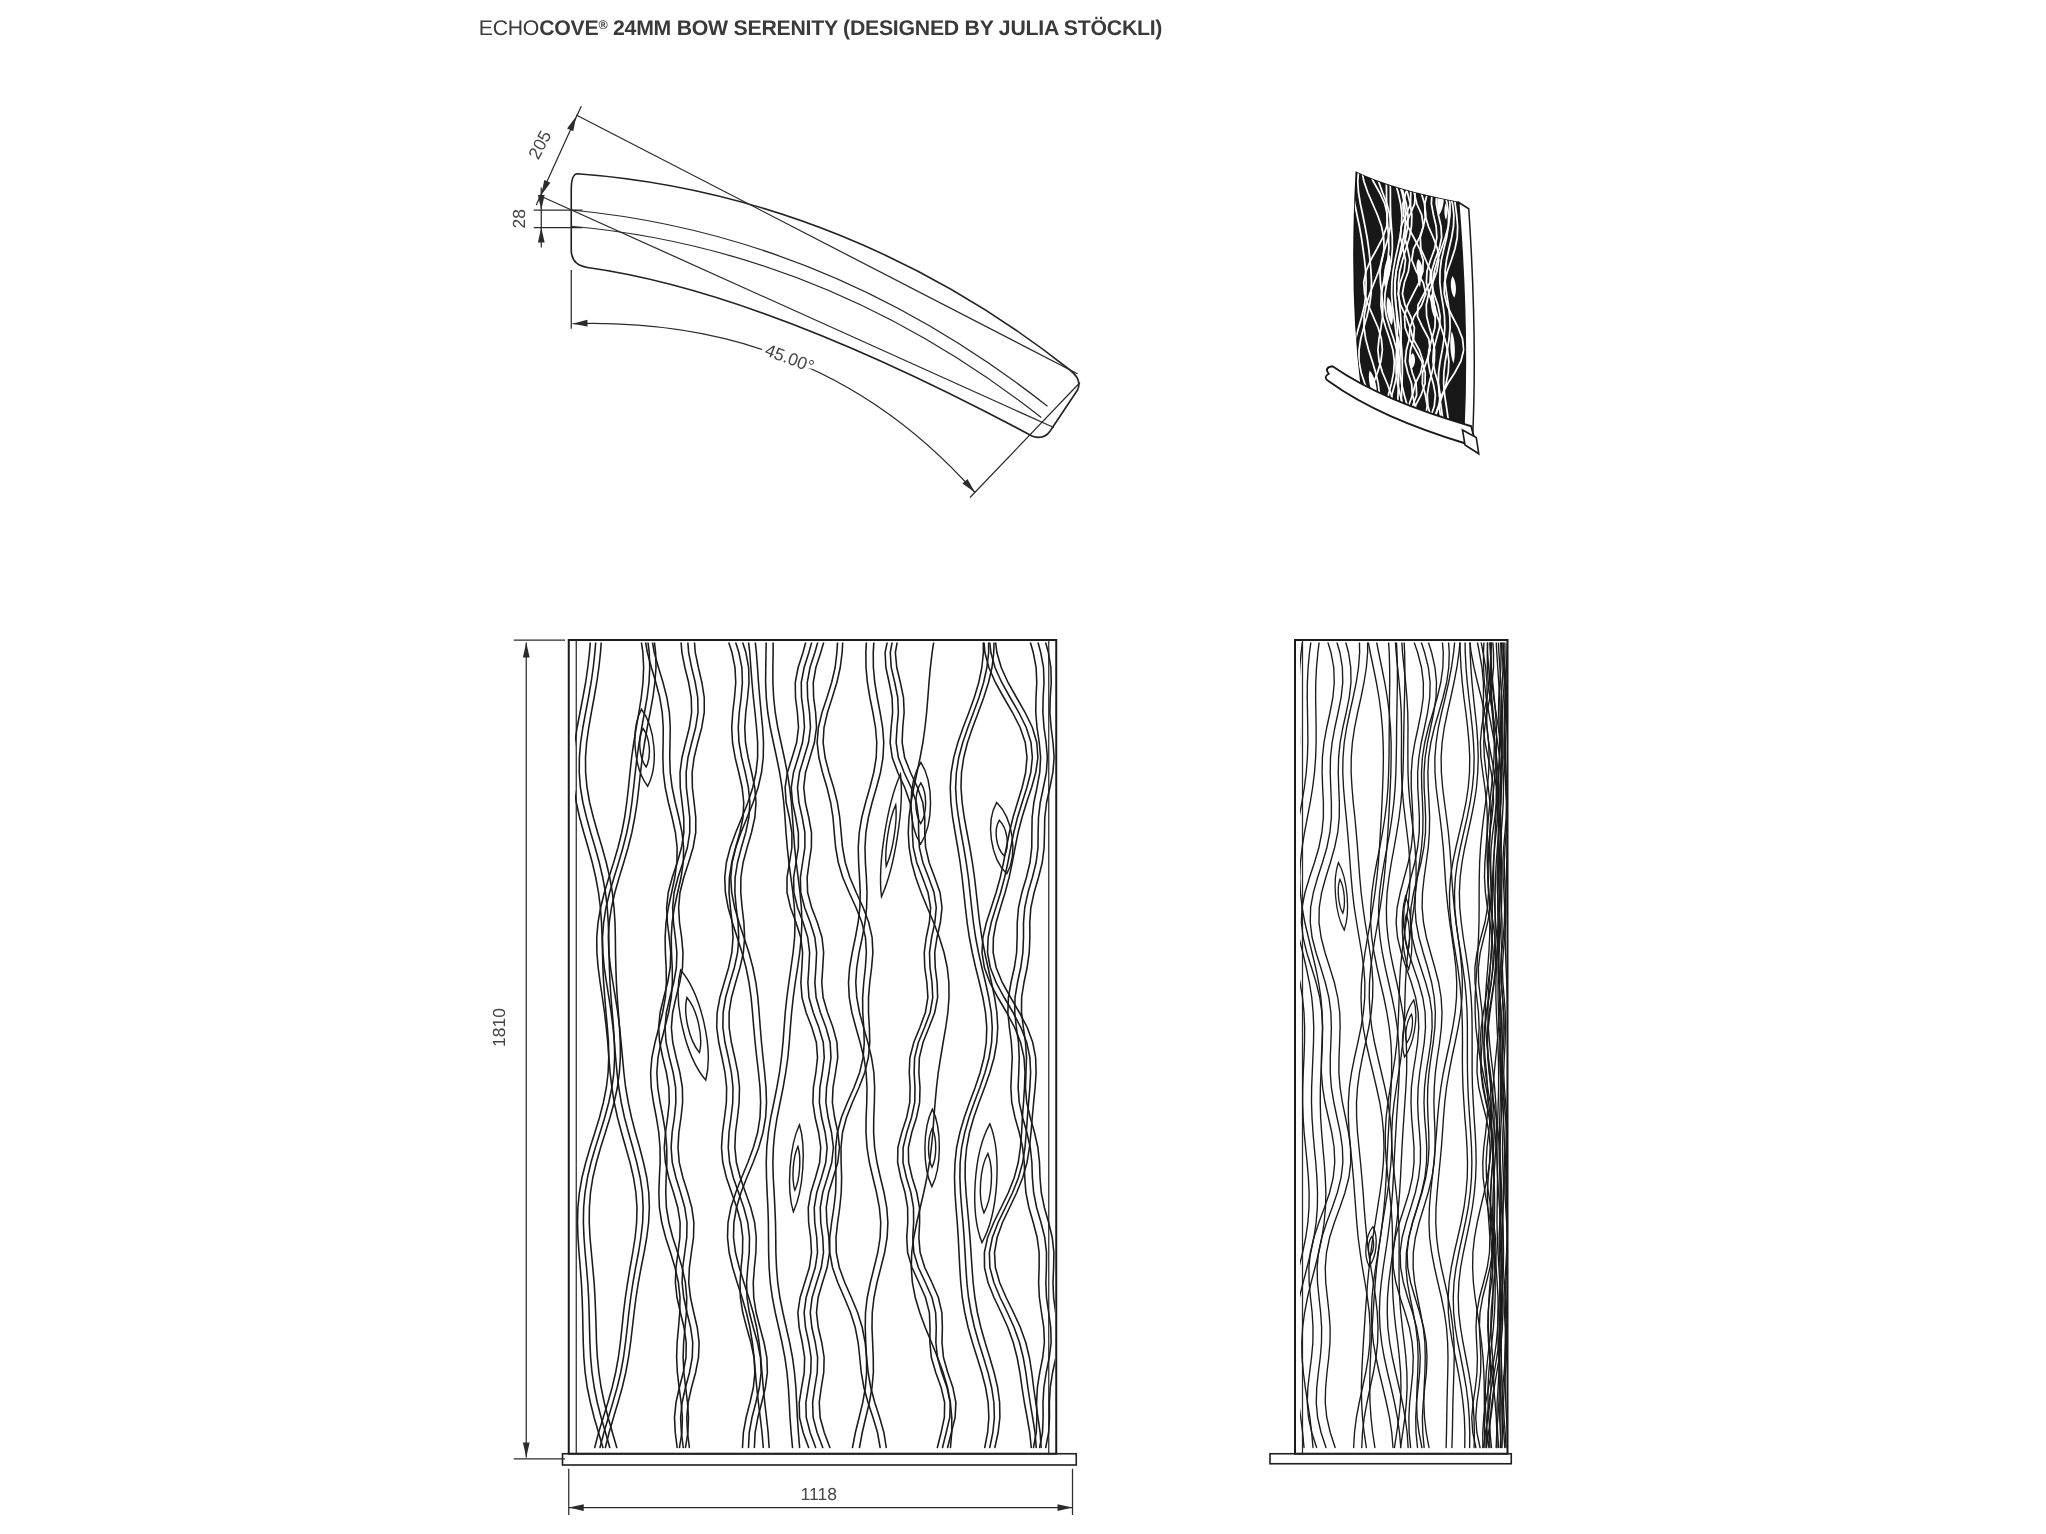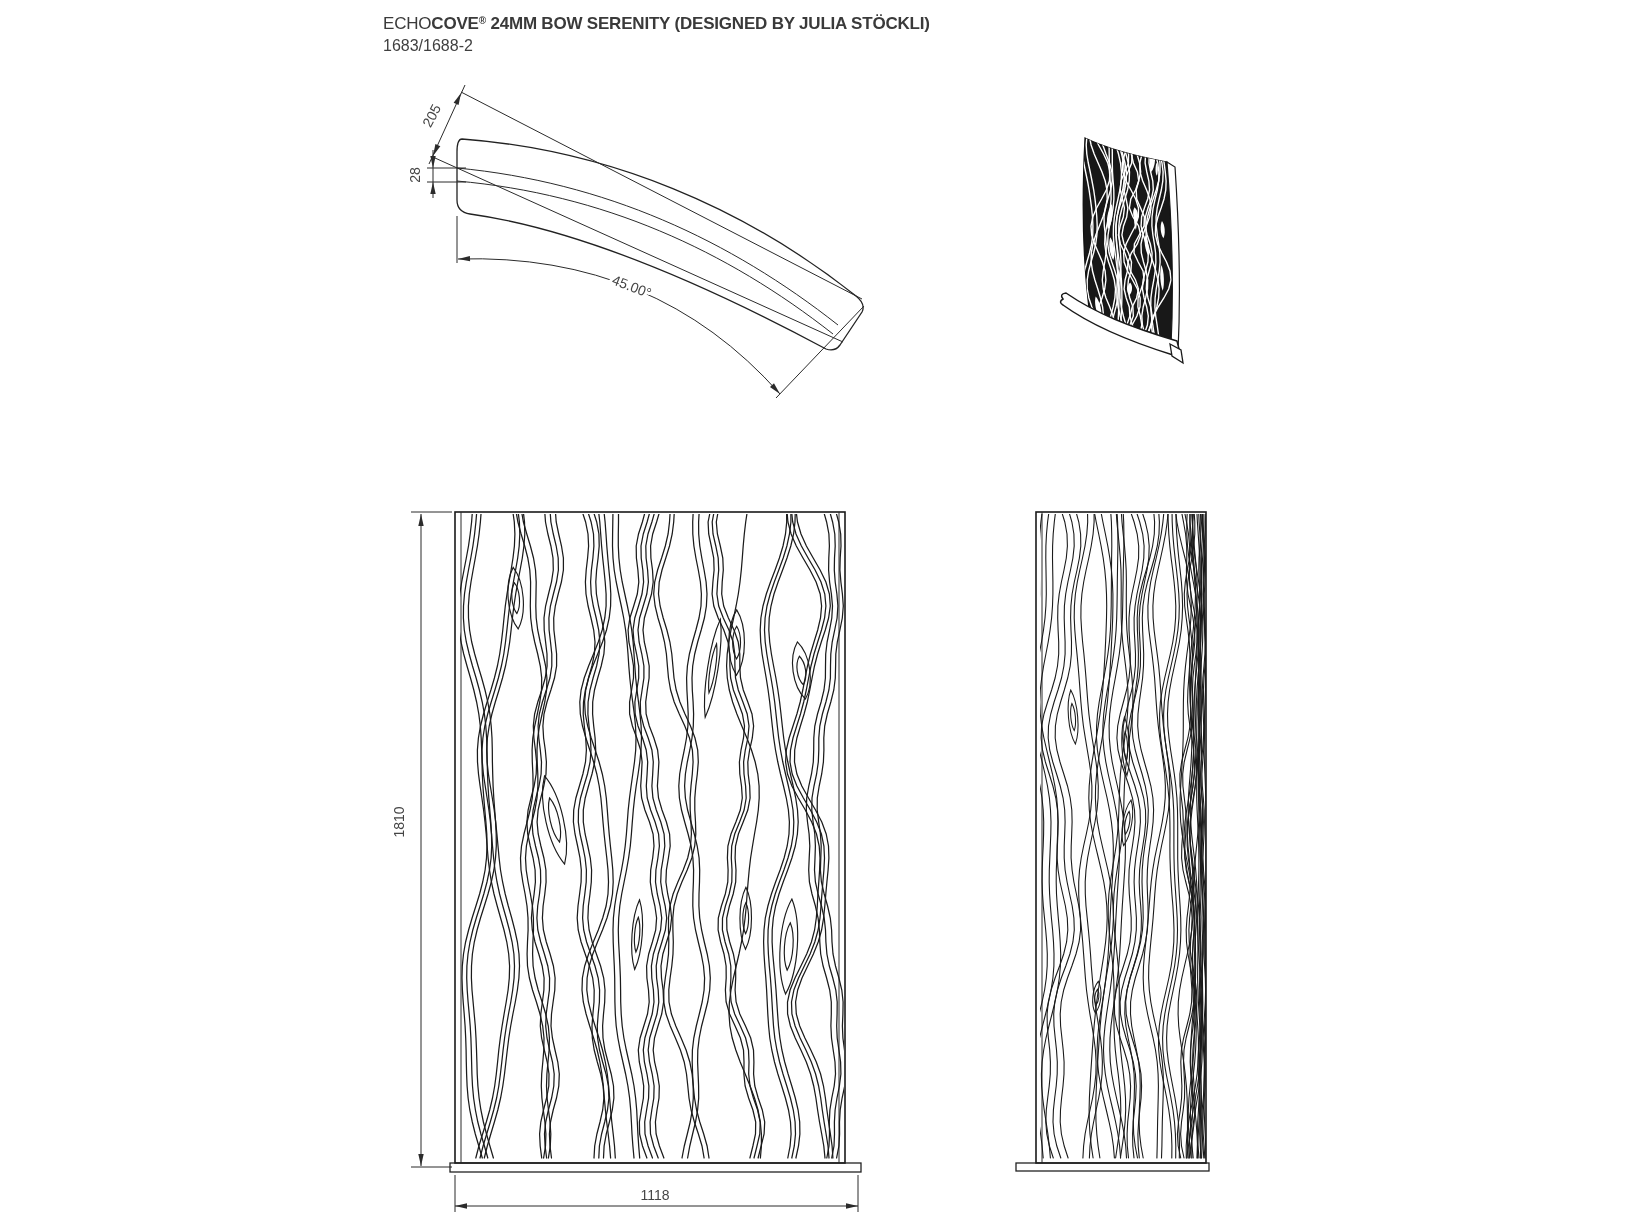--- a/index.html
+++ b/index.html
@@ -17,21 +17,20 @@
   .thick{stroke:#1a1a1a;stroke-width:1.6;fill:none;}
   .arr{fill:#2b2b2b;}
 </style>
 </head>
 <body>
 
 <div id="page">
 
   <div id="title-block">
     <div class="l1"><span class="light">ECHO</span><span>COVE</span><sup>®</sup><span> 24MM BOW SERENITY (DESIGNED BY JULIA STÖCKLI)</span></div>
-    <div class="l2">1683/1688-2</div>
   </div>
 
   <svg id="cad" width="1637" height="1227" viewBox="0 0 1637 1227" xmlns="http://www.w3.org/2000/svg">
     <defs>
       <path id="arrowhead" d="M0,0 L-12,2.7 L-12,-2.7 Z"></path>
       <clipPath id="frontclip">
           <rect x="2" y="0" width="384" height="650"></rect>
         </clipPath>
       <clipPath id="sideclip">
           <rect x="0" y="0" width="166" height="650"></rect>

